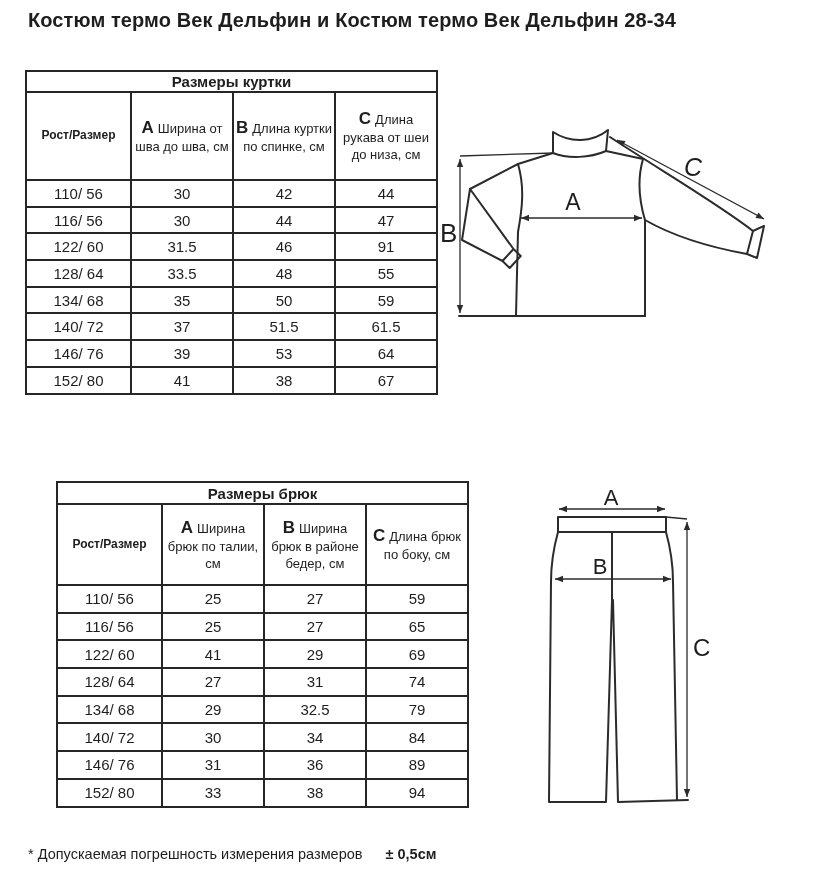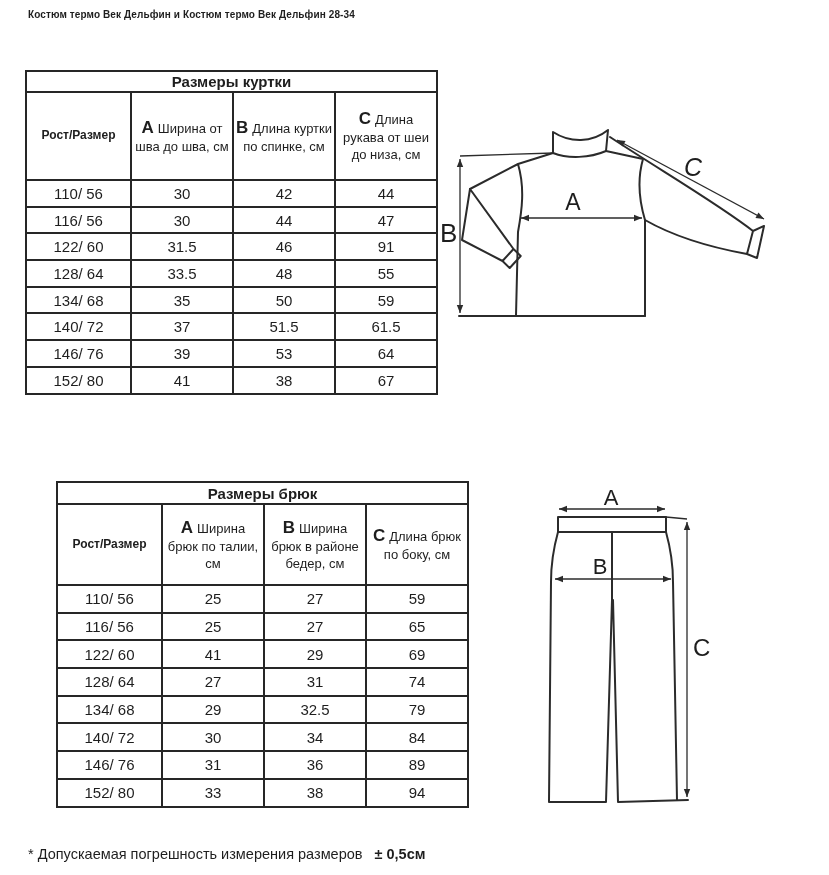--- a/index.html
+++ b/index.html
@@ -2,21 +2,21 @@
 <html><head>
 <meta charset="utf-8">
 <style>
   html,body { margin:0; padding:0; background:#fff; }
   .page {
     position:relative; width:829px; height:875px; background:#ffffff;
     font-family:"Liberation Sans", sans-serif; color:#1e1e1e; overflow:hidden;
   }
   .title {
     position:absolute; left:28px; top:9px; margin:0;
-    font-size:10px; font-weight:700; letter-spacing:0.1px; white-space:nowrap;
+    font-size:20px; font-weight:700; letter-spacing:0.1px; white-space:nowrap;
   }
   table.size-table {
     position:absolute; left:25px; border-collapse:collapse; table-layout:fixed;
     width:411px; background:#fff;
   }
   .size-table th, .size-table td {
     border:2px solid #262626; text-align:center; vertical-align:middle;
     padding:0 2px; overflow:hidden;
   }
   .t-jacket { top:70px; }
@@ -29,21 +29,21 @@
   .dim-letter { font-weight:700; font-size:17px; margin-right:4px; }
   .t-jacket td { height:24.7px; font-size:15px; }
   .t-pants  td { height:25.7px; font-size:15px; }
   .diagram { position:absolute; }
   .jacket-svg { left:440px; top:98px; }
   .pants-svg  { left:520px; top:470px; }
   .garment { fill:none; stroke:#2b2b2b; stroke-width:2; stroke-linejoin:round; stroke-linecap:round; }
   .dimline { fill:none; stroke:#2b2b2b; stroke-width:1.3; }
   .dimtext { fill:#1e1e1e; font-family:"Liberation Sans", sans-serif; }
   .footnote { position:absolute; left:28px; top:846px; font-size:14.5px; }
-  .footnote .tol { font-weight:700; margin-left:12px; }
+  .footnote .tol { font-weight:700; margin-left:23px; }
 </style>
 </head>
 <body>
 
 <div class="page">
 
   <h1 class="title">Костюм термо Век Дельфин и Костюм термо Век Дельфин 28-34</h1>
 
   <table class="size-table t-jacket">
     <colgroup>

